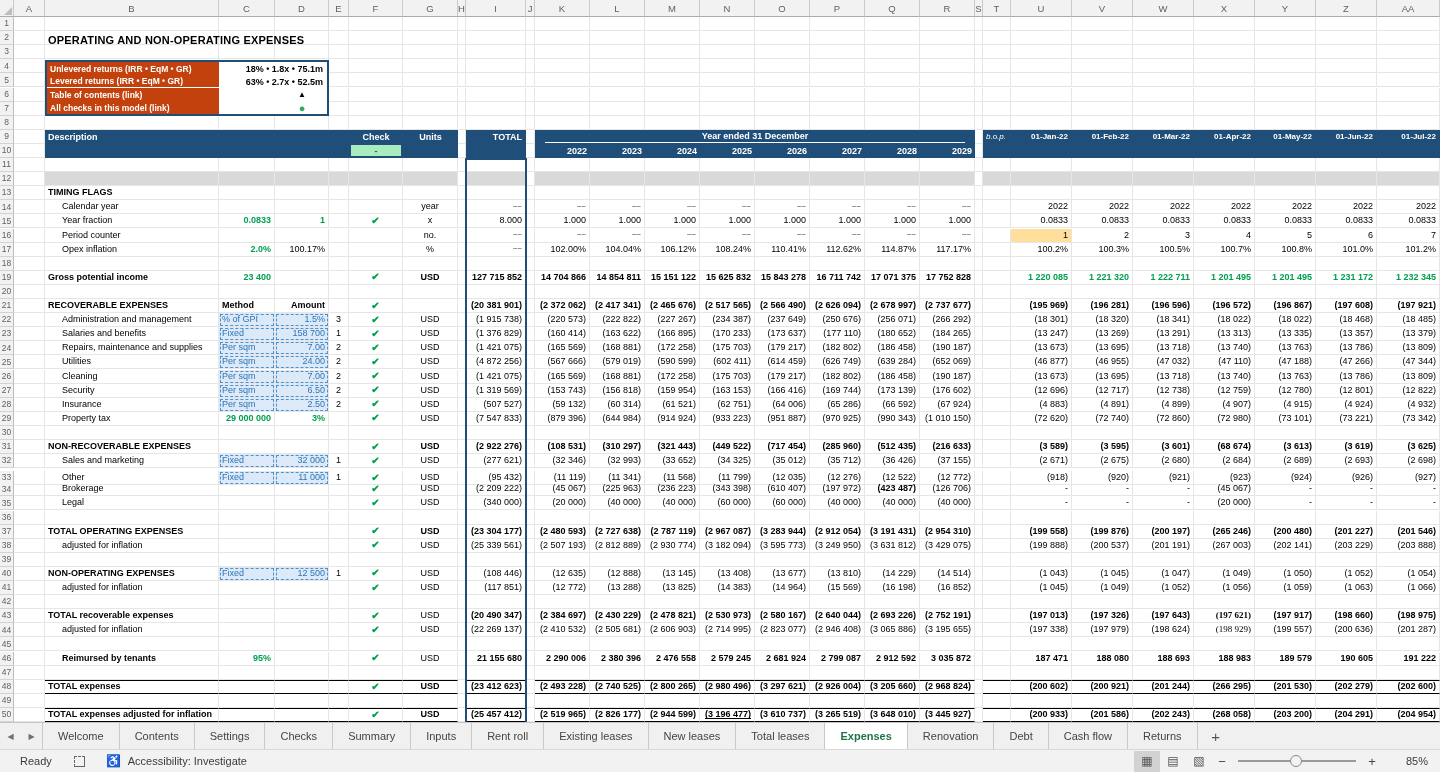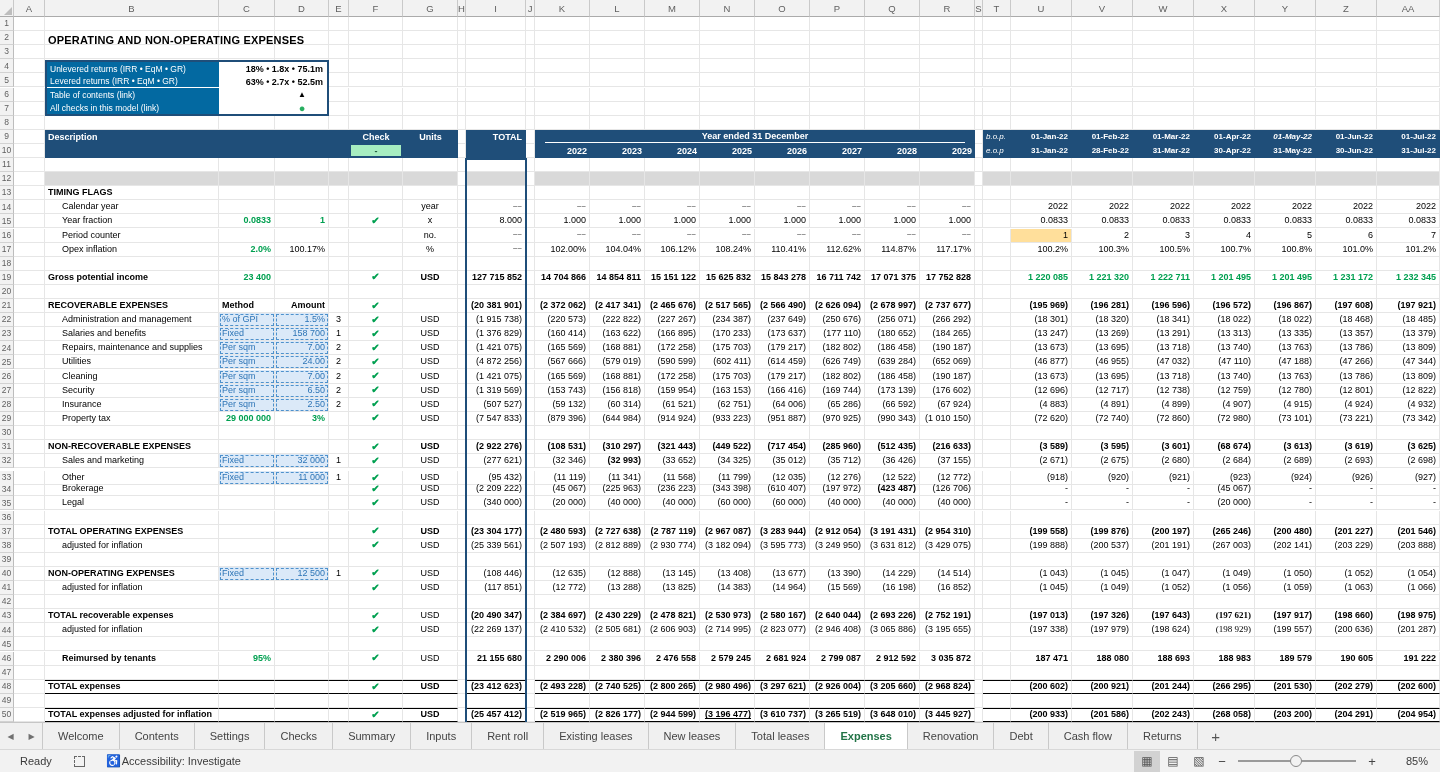--- a/index.html
+++ b/index.html
@@ -25,21 +25,21 @@
   .gray{background:#D9D9D9;}
   .orange{background:#FFDF9B;}
   .tilde{color:#333;font-size:8px;}
   .bt{border-top:1px solid #000;}
   .bb{border-bottom:1px solid #000;}
   
   .ov{position:absolute;box-sizing:border-box;z-index:10;}
   #title{font-size:11px;font-weight:bold;color:#000;letter-spacing:.2px;}
   #summary-box{border:2px solid #1F4E79;background:#fff;}
   .sumrow{display:flex;height:13.1px;}
-  .sumlabel{width:172px;background:#0369a1;color:#fff;font-size:8.5px;font-weight:normal;padding-left:3px;display:flex;align-items:center;box-sizing:border-box;}
+  .sumlabel{width:172px;background:#c2410c;color:#fff;font-size:8.5px;font-weight:bold;padding-left:3px;display:flex;align-items:center;box-sizing:border-box;}
   .sumlabel.ul{border-bottom:1px solid #fff;}
   .sumval{flex:1;position:relative;font-size:9px;font-weight:bold;display:flex;align-items:center;justify-content:flex-end;padding-right:4px;box-sizing:border-box;}
   .glyph{position:absolute;left:56px;width:54px;text-align:center;}
   .tri{font-size:8px;color:#000;}
   .dot{color:#27AE60;font-size:11px;}
   .band{position:absolute;background:#1F4E79;color:#fff;box-sizing:border-box;z-index:10;}
   .hl{position:absolute;font-size:9px;font-weight:bold;white-space:nowrap;}
   .checkcell{position:absolute;background:#A7EDC0;color:#1F5C3D;font-size:9px;font-weight:bold;display:flex;align-items:center;justify-content:center;}
   .ycell{width:55px;text-align:right;padding-right:3px;font-size:9px;font-weight:bold;box-sizing:border-box;line-height:14px;}
   .dcell{text-align:right;padding-right:4px;font-size:8px;font-weight:bold;box-sizing:border-box;line-height:14px;}
@@ -51,21 +51,21 @@
   .navbtn{width:21px;display:flex;align-items:center;justify-content:center;color:#707070;font-size:8px;}
   #tabs{display:flex;align-items:stretch;}
   .tab{padding:0 15px;display:flex;align-items:center;border-right:1px solid #C9C9C9;}
   .tab:first-child{border-left:1px solid #C9C9C9;}
   .tab.active{background:#fff;color:#217346;font-weight:bold;}
   .addtab{width:36px;display:flex;align-items:center;justify-content:center;font-size:15px;color:#555;}
   
   #statusbar{position:absolute;top:749px;left:0;width:1440px;height:23px;background:#F2F2F2;border-top:1px solid #D8D8D8;display:flex;align-items:center;font-size:11px;color:#3b3b3b;z-index:20;box-sizing:border-box;padding-left:20px;}
   .sbicon{margin-left:22px;color:#555;font-size:12px;display:flex;align-items:center;}
   .selbox{width:9px;height:9px;border:1px solid #666;border-style:dashed solid solid dashed;}
-  #sb-acc-text{}
+  #sb-acc-text{margin-left:6px;}
   #sb-right{margin-left:auto;display:flex;align-items:center;padding-right:12px;}
   .viewbtn{width:26px;height:21px;display:flex;align-items:center;justify-content:center;font-size:12px;color:#555;}
   .viewbtn.active{background:#D2D2D2;}
   .zoomsym{width:20px;text-align:center;color:#444;font-size:13px;}
   .zoomtrack{width:118px;height:2px;background:#9a9a9a;position:relative;margin:0 6px;}
   .zoomthumb{position:absolute;left:44%;top:-5.5px;width:12px;height:12px;background:#F2F2F2;border:1px solid #8a8a8a;border-radius:7px;box-sizing:border-box;}
   #zoom-level{width:46px;text-align:right;}
 </style>
 </head>
 <body>
@@ -1038,21 +1038,21 @@
         <div class="cell lab ind" style="width: 174px;">Sales and marketing</div>
         <div class="cell lab inp" style="width: 56px;">Fixed</div>
         <div class="cell num inp" style="width: 54px;">32 000</div>
         <div class="cell ctr" style="width: 20px;">1</div>
         <div class="cell chk" style="width: 54px;">✔</div>
         <div class="cell unit" style="width: 55px;">USD</div>
         <div class="cell" style="width: 8px;"></div>
         <div class="cell num" style="width: 60px;">(277 621)</div>
         <div class="cell" style="width: 9px;"></div>
         <div class="cell num" style="width: 55px;">(32 346)</div>
-        <div class="cell num" style="width: 55px; font-weight: bold;">(32 993)</div>
+        <div class="cell num" style="width: 55px;">(32 993)</div>
         <div class="cell num" style="width: 55px;">(33 652)</div>
         <div class="cell num" style="width: 55px;">(34 325)</div>
         <div class="cell num" style="width: 55px;">(35 012)</div>
         <div class="cell num" style="width: 55px;">(35 712)</div>
         <div class="cell num" style="width: 55px;">(36 426)</div>
         <div class="cell num" style="width: 55px;">(37 155)</div>
         <div class="cell" style="width: 8px;"></div>
         <div class="cell" style="width: 28px;"></div>
         <div class="cell num" style="width: 61px;">(2 671)</div>
         <div class="cell num" style="width: 61px;">(2 675)</div>
@@ -1282,21 +1282,21 @@
         <div class="cell chk" style="width: 54px;">✔</div>
         <div class="cell unit" style="width: 55px;">USD</div>
         <div class="cell" style="width: 8px;"></div>
         <div class="cell num" style="width: 60px;">(108 446)</div>
         <div class="cell" style="width: 9px;"></div>
         <div class="cell num" style="width: 55px;">(12 635)</div>
         <div class="cell num" style="width: 55px;">(12 888)</div>
         <div class="cell num" style="width: 55px; text-align: right;">(13 145)</div>
         <div class="cell num" style="width: 55px;">(13 408)</div>
         <div class="cell num" style="width: 55px;">(13 677)</div>
-        <div class="cell num" style="width: 55px;">(13 390)</div>
+        <div class="cell num" style="width: 55px;">(13 810)</div>
         <div class="cell num" style="width: 55px;">(14 229)</div>
         <div class="cell num" style="width: 55px;">(14 514)</div>
         <div class="cell" style="width: 8px;"></div>
         <div class="cell" style="width: 28px;"></div>
         <div class="cell num" style="width: 61px;">(1 043)</div>
         <div class="cell num" style="width: 61px;">(1 045)</div>
         <div class="cell num" style="width: 61px;">(1 047)</div>
         <div class="cell num" style="width: 61px;">(1 049)</div>
         <div class="cell num" style="width: 61px;">(1 050)</div>
         <div class="cell num" style="width: 61px;">(1 052)</div>
@@ -1655,33 +1655,23 @@
       </div>
   </div>
 
   <div class="band" style="left:983px;top:129.8px;width:457px;height:28.2px;">
     <div id="bop-row" style="position:absolute;left:0;top:0;display:flex;">
         <div class="boplbl">b.o.p.</div>
         <div class="dcell" style="width: 61px;">01-Jan-22</div>
         <div class="dcell" style="width: 61px;">01-Feb-22</div>
         <div class="dcell" style="width: 61px;">01-Mar-22</div>
         <div class="dcell" style="width: 61px;">01-Apr-22</div>
-        <div class="dcell" style="width: 61px; font-style: italic;">01-May-22</div>
+        <div class="dcell" style="width: 61px;">01-May-22</div>
         <div class="dcell" style="width: 61px;">01-Jun-22</div>
         <div class="dcell" style="width: 63px;">01-Jul-22</div>
-      </div>
-    <div id="eop-row" style="position:absolute;left:0;top:14.1px;display:flex;">
-        <div class="boplbl">e.o.p</div>
-        <div class="dcell" style="width: 61px;">31-Jan-22</div>
-        <div class="dcell" style="width: 61px;">28-Feb-22</div>
-        <div class="dcell" style="width: 61px;">31-Mar-22</div>
-        <div class="dcell" style="width: 61px;">30-Apr-22</div>
-        <div class="dcell" style="width: 61px;">31-May-22</div>
-        <div class="dcell" style="width: 61px;">30-Jun-22</div>
-        <div class="dcell" style="width: 63px;">31-Jul-22</div>
       </div>
   </div>
 
   <div id="total-outline" class="ov" style="left:465px;top:158px;width:62px;height:564px;"></div>
 </div>
 
 <div id="tabbar">
   <div class="navbtn">◀</div>
   <div class="navbtn">▶</div>
   <div id="tabs">

